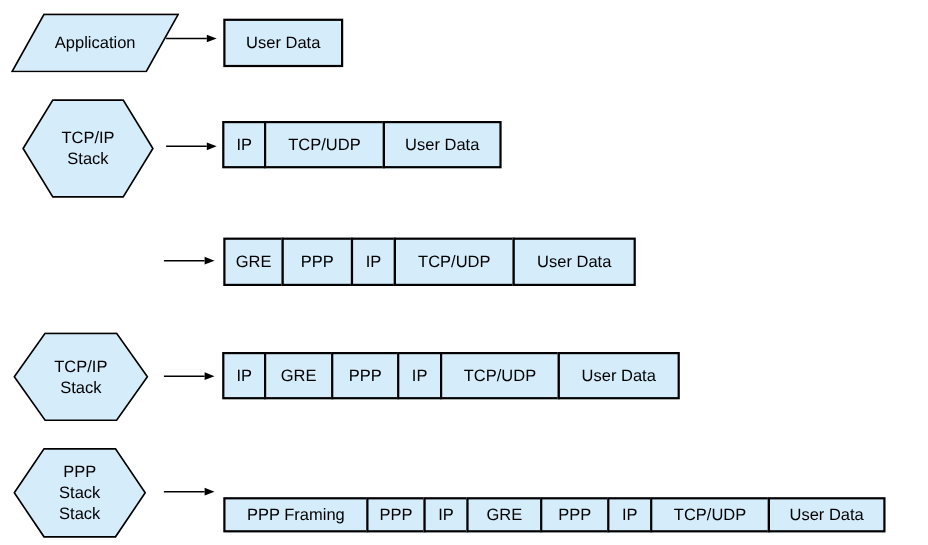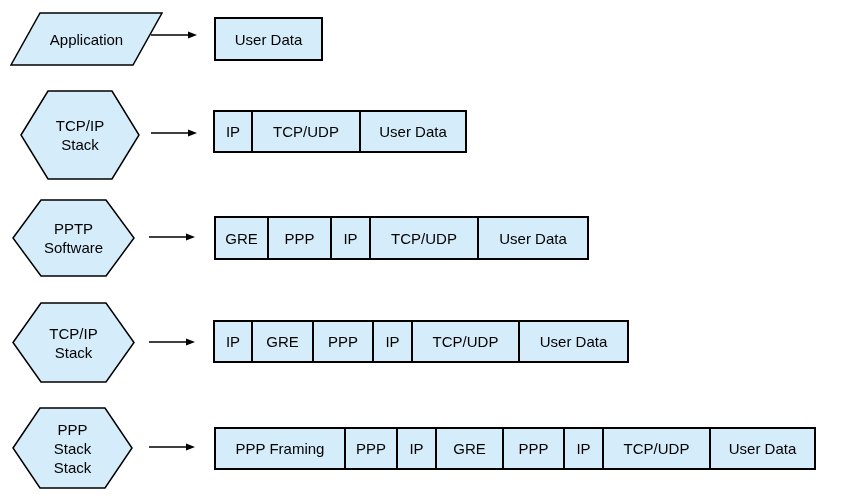--- a/index.html
+++ b/index.html
@@ -33,21 +33,20 @@
     justify-content: center;
     font-size: 15px;
     line-height: 19px;
     text-align: right;
   }
   .arrow { position: absolute; display: block; }
   .packet {
     position: absolute;
     display: flex;
     align-items: stretch;
-    margin-left: 11px;
   }
   .cell {
     background: var(--shape-fill);
     border: 2px solid var(--shape-border);
     display: flex;
     align-items: center;
     justify-content: center;
     font-size: 15px;
     white-space: nowrap;
   }
@@ -86,29 +85,20 @@
   <svg class="arrow" style="left:149px; top:127px" width="50" height="12">
     <line x1="2" y1="6" x2="39" y2="6" stroke="#000" stroke-width="1.3"></line>
     <polygon points="39,2.5 48,6 39,9.5" fill="#000"></polygon>
   </svg>
   <div class="packet" style="left:202px; top:110px; height:43px">
     <div class="cell" style="width:40px">IP</div>
     <div class="cell" style="width:110px">TCP/UDP</div>
     <div class="cell" style="width:108px">User Data</div>
   </div>
 
-  <div class="shape" style="left:12px; top:199px; width:123px; height:78px">
-    <svg width="123" height="78">
-      <polygon points="1,39 29,1 94,1 122,39 94,77 29,77"></polygon>
-    </svg>
-    <div class="lbl">
-      <span>PPTP</span>
-      <span>Software</span>
-    </div>
-  </div>
   <svg class="arrow" style="left:147px; top:231px" width="50" height="12">
     <line x1="2" y1="6" x2="39" y2="6" stroke="#000" stroke-width="1.3"></line>
     <polygon points="39,2.5 48,6 39,9.5" fill="#000"></polygon>
   </svg>
   <div class="packet" style="left:203px; top:216px; height:44px">
     <div class="cell" style="width:55px">GRE</div>
     <div class="cell" style="width:65px">PPP</div>
     <div class="cell" style="width:41px">IP</div>
     <div class="cell" style="width:110px">TCP/UDP</div>
     <div class="cell" style="width:112px">User Data</div>
@@ -143,21 +133,21 @@
     <div class="lbl">
       <span>PPP</span>
       <span>Stack</span>
       <span>Stack</span>
     </div>
   </div>
   <svg class="arrow" style="left:147px; top:441px" width="50" height="12">
     <line x1="2" y1="6" x2="39" y2="6" stroke="#000" stroke-width="1.3"></line>
     <polygon points="39,2.5 48,6 39,9.5" fill="#000"></polygon>
   </svg>
-  <div class="packet" style="left:203px; top:427px; height:43px">
+  <div class="packet" style="left:203px; top:452px; height:32px">
     <div class="cell" style="width:132px">PPP Framing</div>
     <div class="cell" style="width:54px">PPP</div>
     <div class="cell" style="width:41px">IP</div>
     <div class="cell" style="width:69px">GRE</div>
     <div class="cell" style="width:63px">PPP</div>
     <div class="cell" style="width:41px">IP</div>
     <div class="cell" style="width:109px">TCP/UDP</div>
     <div class="cell" style="width:107px">User Data</div>
   </div>
 

